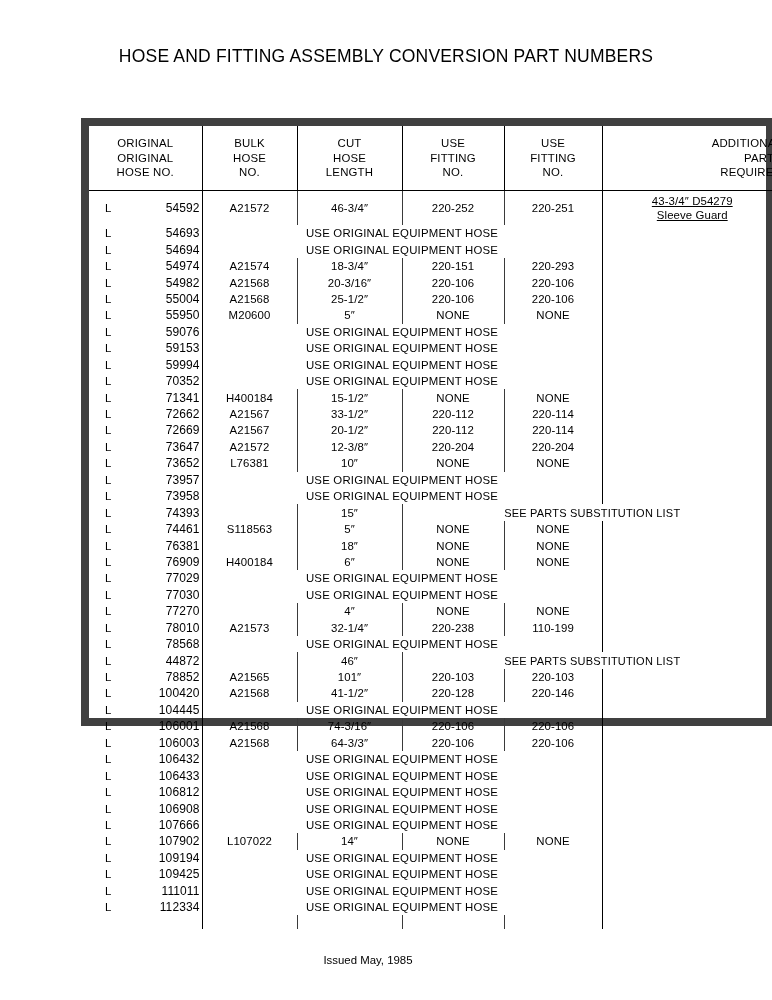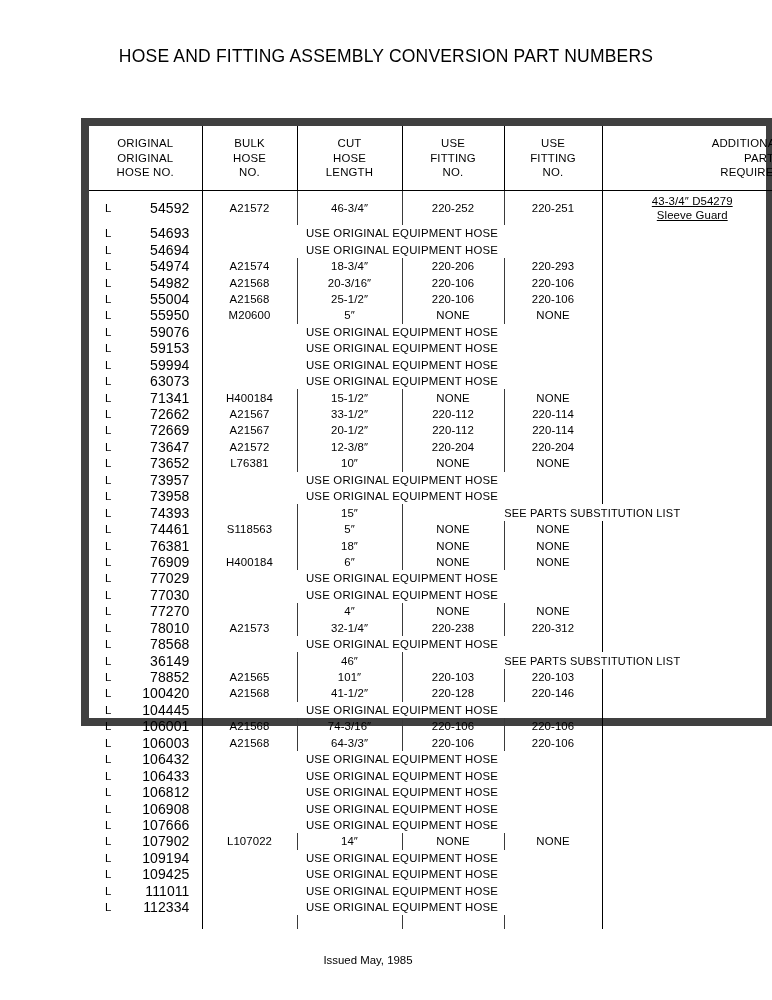--- a/index.html
+++ b/index.html
@@ -102,24 +102,24 @@
   }
   td.oe .l {
     position: absolute;
     left: 16px;
     top: 50%;
     transform: translateY(-50%);
     font-size: 11.4px;
   }
   td.oe .num {
     position: absolute;
-    right: 12px;
+    right: 2px;
     top: 50%;
     transform: translateY(-50%);
-    font-size: 14px;
+    font-size: 12px;
   }
 
   td.span-note {
     font-size: 11.4px;
     letter-spacing: 0.2px;
   }
   td.subst {
     text-align: center;
     font-size: 11px;
     letter-spacing: 0.2px;
@@ -227,21 +227,21 @@
             <td colspan="4" class="span-note vrs">USE ORIGINAL EQUIPMENT HOSE</td>
             <td class="addl"></td>
           </tr>
           <tr>
             <td class="oe v1">
               <span class="l">L</span>
               <span class="num">54974</span>
             </td>
             <td class="vr">A21574</td>
             <td class="vr">18-3/4″</td>
-            <td class="vr">220-206</td>
+            <td class="vr">220-151</td>
             <td class="vrs">220-293</td>
             <td class="addl"></td>
           </tr>
           <tr>
             <td class="oe v1">
               <span class="l">L</span>
               <span class="num">54982</span>
             </td>
             <td class="vr">A21568</td>
             <td class="vr">20-3/16″</td>
@@ -291,21 +291,21 @@
             <td class="oe v1">
               <span class="l">L</span>
               <span class="num">59994</span>
             </td>
             <td colspan="4" class="span-note vrs">USE ORIGINAL EQUIPMENT HOSE</td>
             <td class="addl"></td>
           </tr>
           <tr>
             <td class="oe v1">
               <span class="l">L</span>
-              <span class="num">63073</span>
+              <span class="num">70352</span>
             </td>
             <td colspan="4" class="span-note vrs">USE ORIGINAL EQUIPMENT HOSE</td>
             <td class="addl"></td>
           </tr>
           <tr>
             <td class="oe v1">
               <span class="l">L</span>
               <span class="num">71341</span>
             </td>
             <td class="vr">H400184</td>
@@ -444,35 +444,35 @@
             <td class="addl"></td>
           </tr>
           <tr>
             <td class="oe v1">
               <span class="l">L</span>
               <span class="num">78010</span>
             </td>
             <td class="vr">A21573</td>
             <td class="vr">32-1/4″</td>
             <td class="vr">220-238</td>
-            <td class="vrs">220-312</td>
+            <td class="vrs">110-199</td>
             <td class="addl"></td>
           </tr>
           <tr>
             <td class="oe v1">
               <span class="l">L</span>
               <span class="num">78568</span>
             </td>
             <td colspan="4" class="span-note vrs">USE ORIGINAL EQUIPMENT HOSE</td>
             <td class="addl"></td>
           </tr>
           <tr>
             <td class="oe v1">
               <span class="l">L</span>
-              <span class="num">36149</span>
+              <span class="num">44872</span>
             </td>
             <td class="vr"></td>
             <td class="vr">46″</td>
             <td colspan="3" class="subst">SEE PARTS SUBSTITUTION LIST</td>
           </tr>
           <tr>
             <td class="oe v1">
               <span class="l">L</span>
               <span class="num">78852</span>
             </td>

